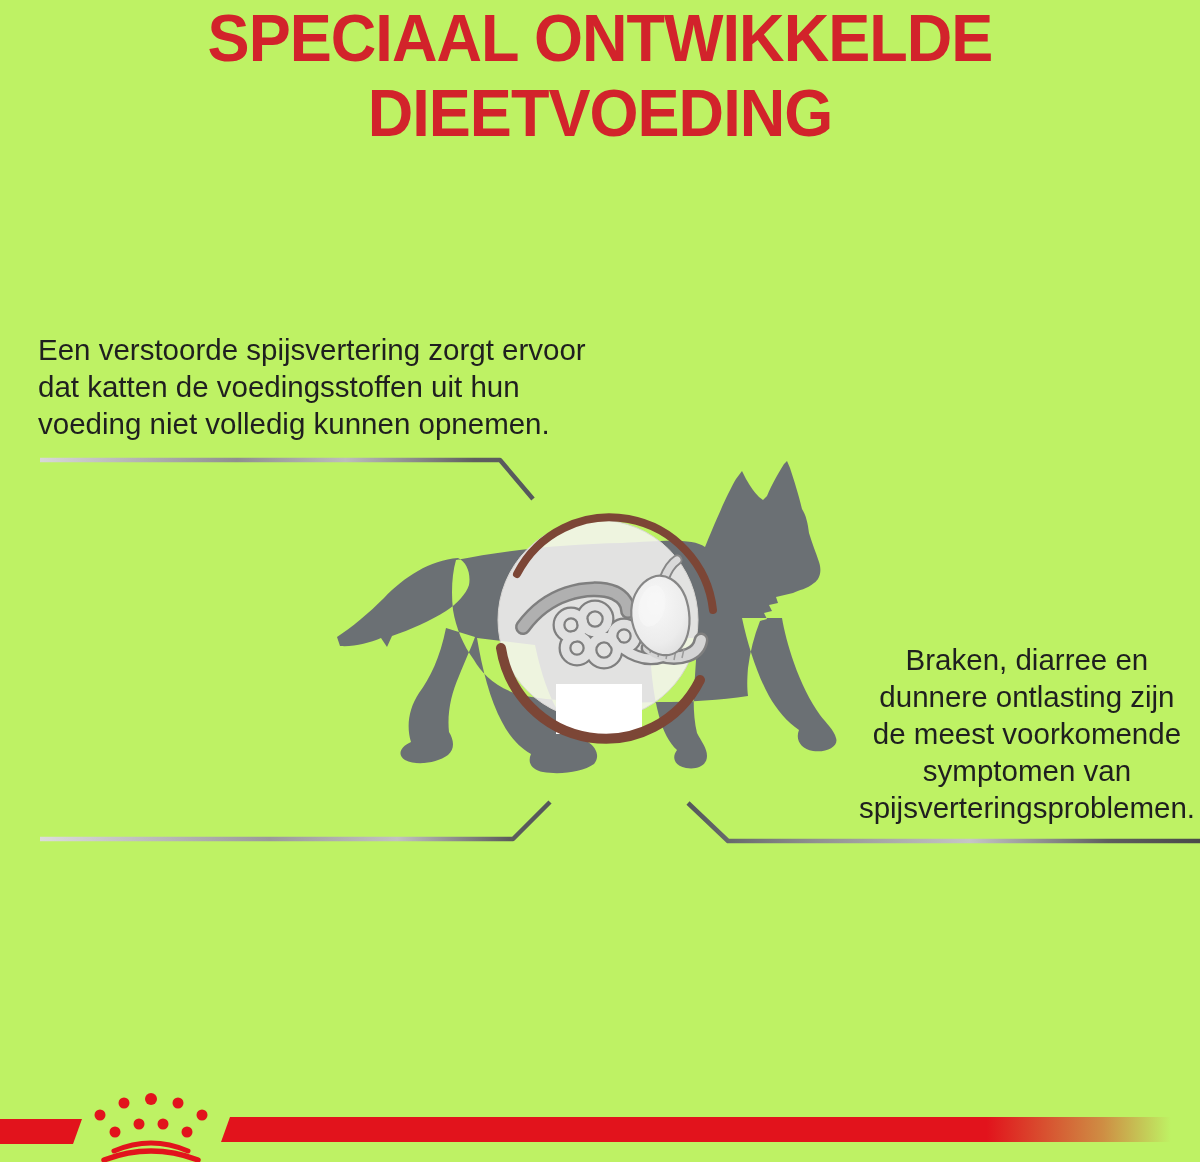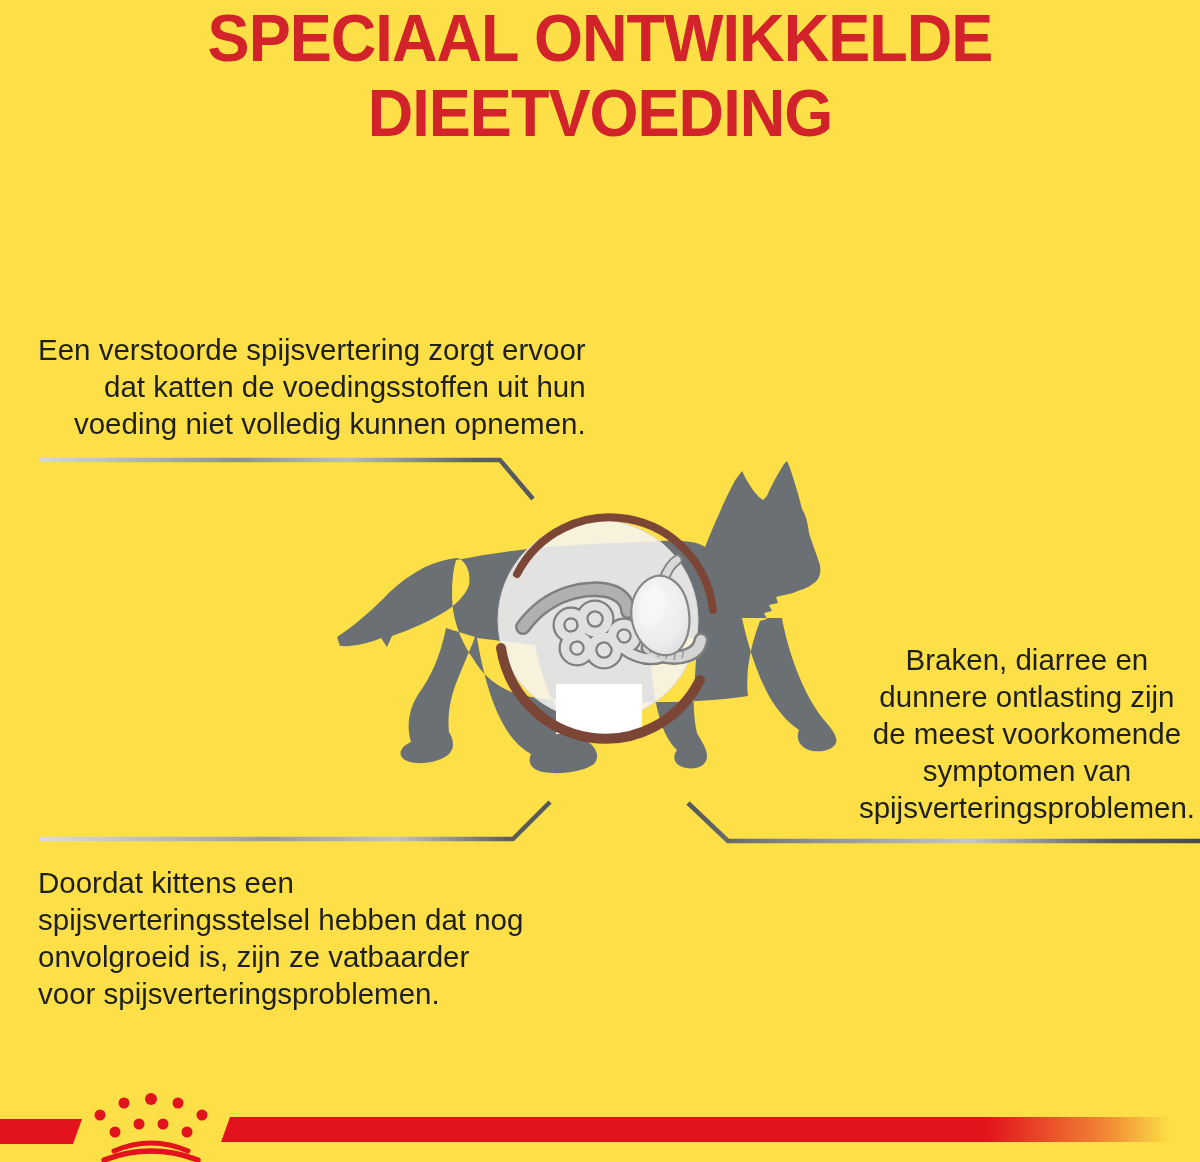--- a/index.html
+++ b/index.html
@@ -1,20 +1,20 @@
 <!DOCTYPE html>
 <html><head>
 <meta charset="utf-8">
 <style>
   html,body{margin:0;padding:0;background:#ffffff;}
   .canvas{
     position:relative;
     width:1200px;height:1162px;
     overflow:hidden;
-    background:#fde047;
+    background:#bef264;
     font-family:"Liberation Sans", sans-serif;
   }
   svg.scene{position:absolute;left:0;top:0;width:1200px;height:1162px;}
   .page-title{
     position:absolute;left:0;right:0;top:0;
     text-align:center;
     font-weight:bold;
     font-size:67px;
     line-height:75px;
     letter-spacing:-1px;
@@ -23,21 +23,21 @@
     transform-origin:50% 0;
     white-space:pre-line;
   }
   .callout-text{
     position:absolute;
     font-size:29.5px;
     line-height:37px;
     color:#1f1f1f;
     white-space:pre-line;
   }
-  .callout-digestion{left:38px;top:331px;text-align:right;}
+  .callout-digestion{left:38px;top:331px;text-align:left;}
   .callout-symptoms{right:5px;top:641px;text-align:center;}
   .callout-kittens{left:38px;top:864px;text-align:left;}
 </style>
 </head>
 <body>
 
 <div class="canvas">
 
   <svg class="scene" viewBox="0 0 1200 1162" aria-hidden="true">
     <defs>
@@ -239,18 +239,14 @@
 DIEETVOEDING</h1>
 
   <div class="callout-text callout-digestion">Een verstoorde spijsvertering zorgt ervoor
 dat katten de voedingsstoffen uit hun
 voeding niet volledig kunnen opnemen.</div>
   <div class="callout-text callout-symptoms">Braken, diarree en
 dunnere ontlasting zijn
 de meest voorkomende
 symptomen van
 spijsverteringsproblemen.</div>
-  <div class="callout-text callout-kittens">Doordat kittens een
-spijsverteringsstelsel hebben dat nog
-onvolgroeid is, zijn ze vatbaarder
-voor spijsverteringsproblemen.</div>
 
 </div>
 
 </body></html>

